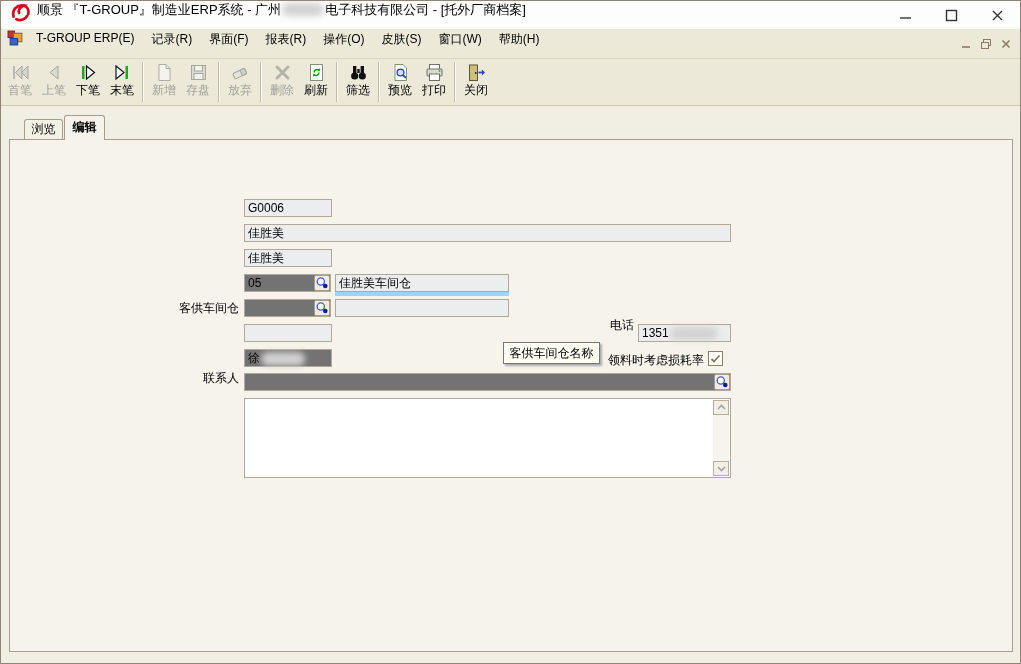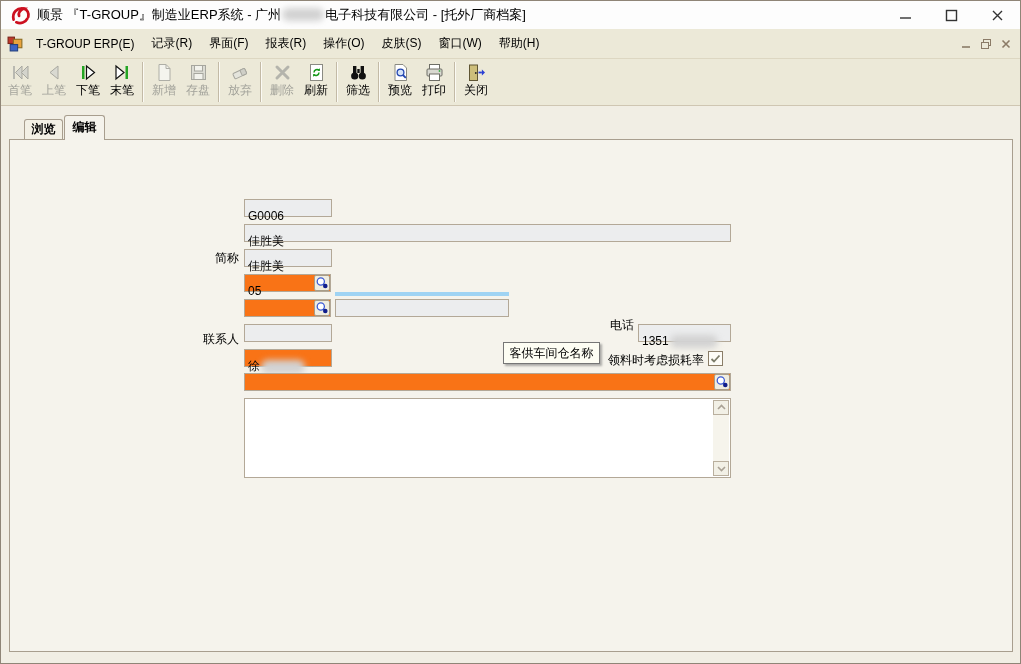--- a/index.html
+++ b/index.html
@@ -1,54 +1,54 @@
 <!DOCTYPE html>
 <html><head>
 <meta charset="utf-8">
 <style>
   html,body{margin:0;padding:0;background:#d4d0c8;}
   .page{position:relative;width:1021px;height:664px;background:#f1eee4;
     font-family:"Liberation Sans","DejaVu Sans",sans-serif;font-size:12px;color:#000;
     border:1px solid #8f8577;box-sizing:border-box;overflow:hidden;}
   
   .titlebar{position:absolute;left:0;top:0;right:0;height:28px;background:#fdfdfd;
-    display:flex;align-items:center;border-bottom:1px solid #e6e4dc;}
+    display:flex;align-items:flex-start;border-bottom:1px solid #e6e4dc;}
   .logo{margin-left:8px;width:22px;height:22px;flex:0 0 auto;}
   .title{margin-left:6px;font-size:13px;white-space:nowrap;}
   .redact{display:inline-block;vertical-align:middle;background:#d2d2d2;border-radius:8px;filter:blur(3px);}
   .title-redact{width:42px;height:13px;margin:0 1px 2px 1px;}
   .win-controls{margin-left:auto;display:flex;height:100%;}
   .win-btn{width:46px;display:flex;align-items:center;justify-content:center;cursor:default;}
   
   .menubar{position:absolute;top:28px;left:0;right:0;height:29px;background:#ece9d8;
-    display:flex;align-items:center;border-bottom:1px solid #ddd7c2;}
+    display:flex;border-bottom:1px solid #ddd7c2;}
   .app-icon{width:17px;height:17px;margin:0 11px 0 6px;flex:0 0 auto;}
   .menu-item{margin-right:15px;padding:2px 1px;white-space:nowrap;}
   .mdi{margin-left:auto;display:flex;gap:7px;margin-right:8px;align-items:center;}
   .mdi-btn{width:13px;height:13px;display:flex;align-items:center;justify-content:center;}
   
   .toolbar{position:absolute;top:58px;left:0;right:0;height:47px;background:#ece9d8;
     display:flex;align-items:flex-start;padding:1px 0 0 2px;border-bottom:1px solid #cfc6b2;box-sizing:border-box;}
   .tbtn{width:34px;height:44px;display:flex;flex-direction:column;align-items:center;padding-top:2px;box-sizing:border-box;}
   .tbtn svg{width:21px;height:21px;display:block;}
   .tlabel{font-size:12px;line-height:14px;white-space:nowrap;}
   .tbtn.disabled .tlabel{color:#a2a29a;}
   .tsep{width:1px;background:#c3baa6;border-right:1px solid #fbfaf4;height:40px;margin:2px 3px 0 3px;}
   
   .panel{position:absolute;left:8px;top:138px;width:1004px;height:513px;background:#f5f3ec;
     border:1px solid #a89e8e;box-sizing:border-box;z-index:1;}
   .tab{position:absolute;box-sizing:border-box;border:1px solid #a89e8e;border-bottom:none;
     border-radius:3px 3px 0 0;text-align:center;}
-  .tab-browse{left:23px;top:118px;width:39px;height:20px;background:#f3f0e5;line-height:19px;z-index:0;font-weight:bold;}
+  .tab-browse{left:23px;top:118px;width:39px;height:20px;background:#f3f0e5;line-height:19px;z-index:0;}
   .tab-edit{left:63px;top:114px;width:41px;height:25px;background:#f5f3ec;font-weight:bold;line-height:23px;z-index:2;}
   
   .flabel{position:absolute;left:38px;width:200px;height:16px;line-height:16px;text-align:right;z-index:2;}
   .field{position:absolute;height:18px;line-height:16px;border:1px solid #b3a897;background:#ecedee;
-    padding:8px 3px;box-sizing:border-box;z-index:2;white-space:nowrap;overflow:visible;}
-  .field.white{background:#f97316;}
+    padding:0 3px;box-sizing:border-box;z-index:2;white-space:nowrap;overflow:visible;}
+  .field.white{background:#737373;}
   .lookup{position:absolute;top:0px;right:0px;width:16px;height:16px;background:#f0ede0;
     border:1px solid #a89d89;box-sizing:border-box;border-radius:2px;padding:0;display:flex;
     align-items:center;justify-content:center;cursor:default;}
   .bluebar{position:absolute;left:334px;top:291px;width:174px;height:4px;background:#9fd3f3;z-index:2;}
   .cbox{position:absolute;left:707px;top:350px;width:13px;height:13px;background:#fdfcf7;
     border:1px solid #8a7d68;box-sizing:content-box;z-index:2;}
   .tooltip{position:absolute;left:502px;top:341px;width:97px;height:22px;line-height:20px;text-align:center;
     background:#fdfdf3;border:1px solid #767676;box-shadow:2px 2px 2px rgba(110,110,110,.55);
     box-sizing:border-box;z-index:5;}
   .remark{position:absolute;left:243px;top:397px;width:487px;height:80px;background:#fff;
@@ -239,54 +239,55 @@
   </div>
 
   <div class="tab tab-browse">浏览</div>
   <div class="tab tab-edit">编辑</div>
   <div class="panel"></div>
 
   <div class="field" style="left:243px;top:198px;width:88px">G0006</div>
 
   <div class="field" style="left:243px;top:223px;width:487px">佳胜美</div>
 
-  <div class="flabel" style="top:249px">简称</div>
   <div class="field" style="left:243px;top:248px;width:88px">佳胜美</div>
 
   <div class="field white" style="left:243px;top:273px;width:87px;padding-right:18px">
     <span>05</span>
     <button class="lookup">
       <svg width="14" height="14">
         <circle cx="5.8" cy="5.5" r="3.6" fill="#fff" stroke="#3c5bd6" stroke-width="1.3"></circle>
         <line x1="8.3" y1="8" x2="10.3" y2="10" stroke="#3c5bd6" stroke-width="1.4"></line>
         <circle cx="10.3" cy="10" r="2.3" fill="#101e8c"></circle>
       </svg>
     </button>
   </div>
+  <div class="field" style="left:334px;top:273px;width:174px">佳胜美车间仓</div>
   <div class="bluebar"></div>
 
+  <div class="flabel" style="top:299px">客供车间仓</div>
   <div class="field white" style="left:243px;top:298px;width:87px;padding-right:18px">
     <span></span>
     <button class="lookup">
       <svg width="14" height="14">
         <circle cx="5.8" cy="5.5" r="3.6" fill="#fff" stroke="#3c5bd6" stroke-width="1.3"></circle>
         <line x1="8.3" y1="8" x2="10.3" y2="10" stroke="#3c5bd6" stroke-width="1.4"></line>
         <circle cx="10.3" cy="10" r="2.3" fill="#101e8c"></circle>
       </svg>
     </button>
   </div>
   <div class="field" style="left:334px;top:298px;width:174px"></div>
 
   <div class="field" style="left:243px;top:323px;width:88px"></div>
   <div class="flabel" style="left:585px;width:48px;top:316px">电话</div>
   <div class="field" style="left:637px;top:323px;width:93px">
     <span>1351</span><span class="redact phone-redact"></span>
   </div>
 
-  <div class="flabel" style="top:330px">联系人</div>
+  <div class="flabel" style="top:369px">联系人</div>
   <div class="field white" style="left:243px;top:348px;width:88px">
     <span>徐</span><span class="redact contact-redact"></span>
   </div>
   <div class="tooltip">客供车间仓名称</div>
   <div class="flabel" style="left:585px;width:118px;top:351px">领料时考虑损耗率</div>
   <div class="cbox">
     <svg width="13" height="13">
       <polyline points="2.5,7 5,9.5 10.5,3.5" fill="none" stroke="#7c7c6a" stroke-width="1.8"></polyline>
     </svg>
   </div>

